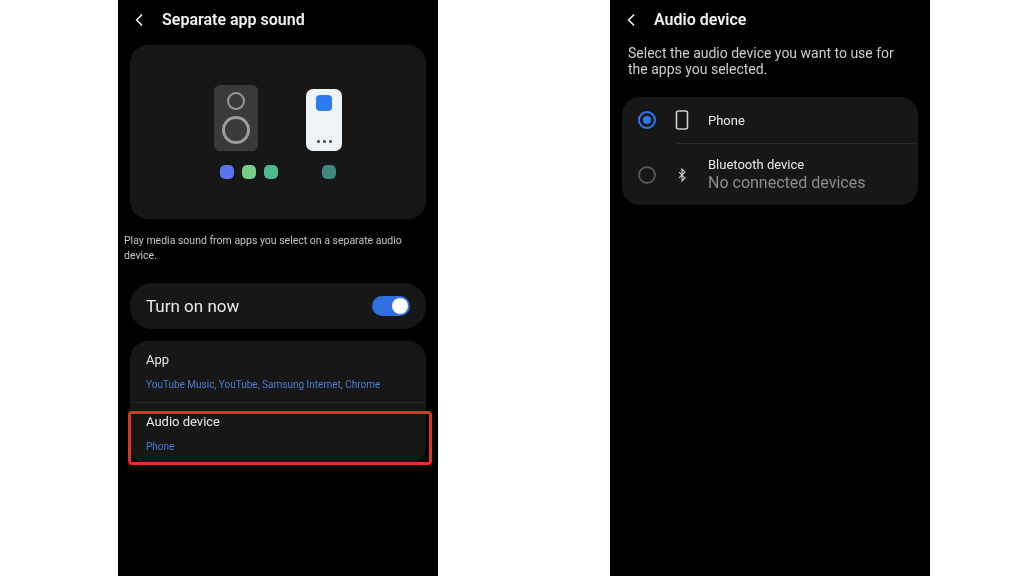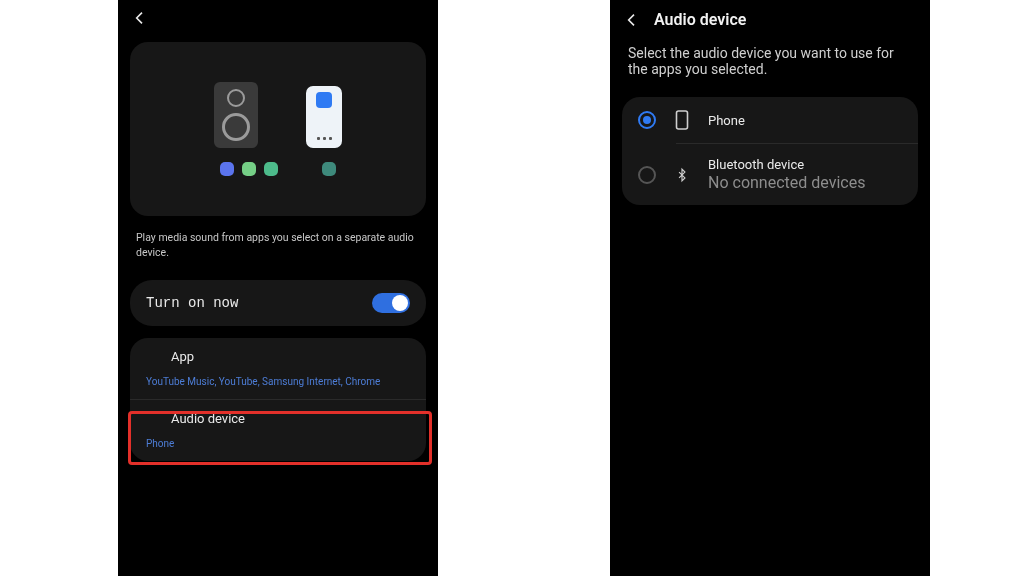--- a/index.html
+++ b/index.html
@@ -23,32 +23,32 @@
   .mini-dots{display:flex;gap:3px;}
   .mini-dots i{width:3px;height:3px;background:#555;border-radius:1px;display:block;}
   .chips{display:flex;gap:44px;}
   .chipset{display:flex;gap:8px;}
   .chip{width:14px;height:14px;border-radius:5px;}
   .c-blue{background:#5b74ee;}
   .c-g1{background:#75cf86;}
   .c-g2{background:#4dbb8b;}
   .c-teal{background:#3e8a7c;}
   
-  .desc{padding:6px 18px 2px 18px;font-size:10.5px;line-height:1.45;color:#c7c7c7;}
+  .desc{padding:6px 18px 2px 6px;font-size:10.5px;line-height:1.45;color:#c7c7c7;}
   .desc p{margin:0 0 10px 0;}
   
   .row{margin:8px 12px;background:#171717;border-radius:22px;display:flex;align-items:center;justify-content:space-between;padding:13px 16px;}
-  .row .lbl{font-size:14px;color:#eaeaea;font-family:Liberation Mono, monospace;}
+  .row .lbl{font-size:17px;color:#eaeaea;}
   .toggle{width:38px;height:20px;background:#2f6fe0;border-radius:20px;position:relative;}
   .toggle::after{content:"";position:absolute;right:2px;top:2px;width:16px;height:16px;background:#fff;border-radius:50%;}
   
   .list{margin:12px 12px 0 12px;background:#171717;border-radius:18px;overflow:hidden;}
   .li{padding:11px 16px 12px 16px;}
   .li + .li{border-top:1px solid #2a2a2a;}
-  .li .t1{font-size:13px;color:#eaeaea;margin-left:25px;}
+  .li .t1{font-size:13px;color:#eaeaea;}
   .li .t2{font-size:10px;color:#4d7dd6;margin-top:12px;}
   .hl{position:absolute;border:3px solid #e3302a;border-radius:4px;pointer-events:none;}
   
   .subtext{padding:8px 18px 6px 18px;font-size:14px;color:#cfcfcf;}
   .opt-list{margin:14px 12px 0 12px;background:#171717;border-radius:18px;overflow:hidden;}
   .opt{display:flex;align-items:center;gap:16px;padding:13px 16px;}
   .opt-list .opt:nth-child(2){padding-left:0; }
   .radio{width:18px;height:18px;border-radius:50%;border:2px solid #555;flex:0 0 auto;position:relative;box-sizing:border-box;}
   .radio.on{border-color:#2f7af3;}
   .radio.on::after{content:"";position:absolute;inset:3px;background:#2f7af3;border-radius:50%;}
@@ -62,20 +62,21 @@
 
 <div class="stage">
 
   <div class="phone left">
     <div class="hdr">
       <span class="back">
         <svg width="16" height="16" viewBox="0 0 24 24" fill="none" stroke="#e9e9e9" stroke-width="2.4">
             <polyline points="15 4 7 12 15 20"></polyline>
           </svg>
       </span>
+      <span class="title">Separate app sound</span>
     </div>
 
     <div class="panel illus">
       <div class="ill-row">
         <div class="speaker">
           <div class="spk-top"></div>
             <div class="spk-bot"></div>
         </div>
         <div class="mini-phone">
           <div class="mini-sq"></div>

